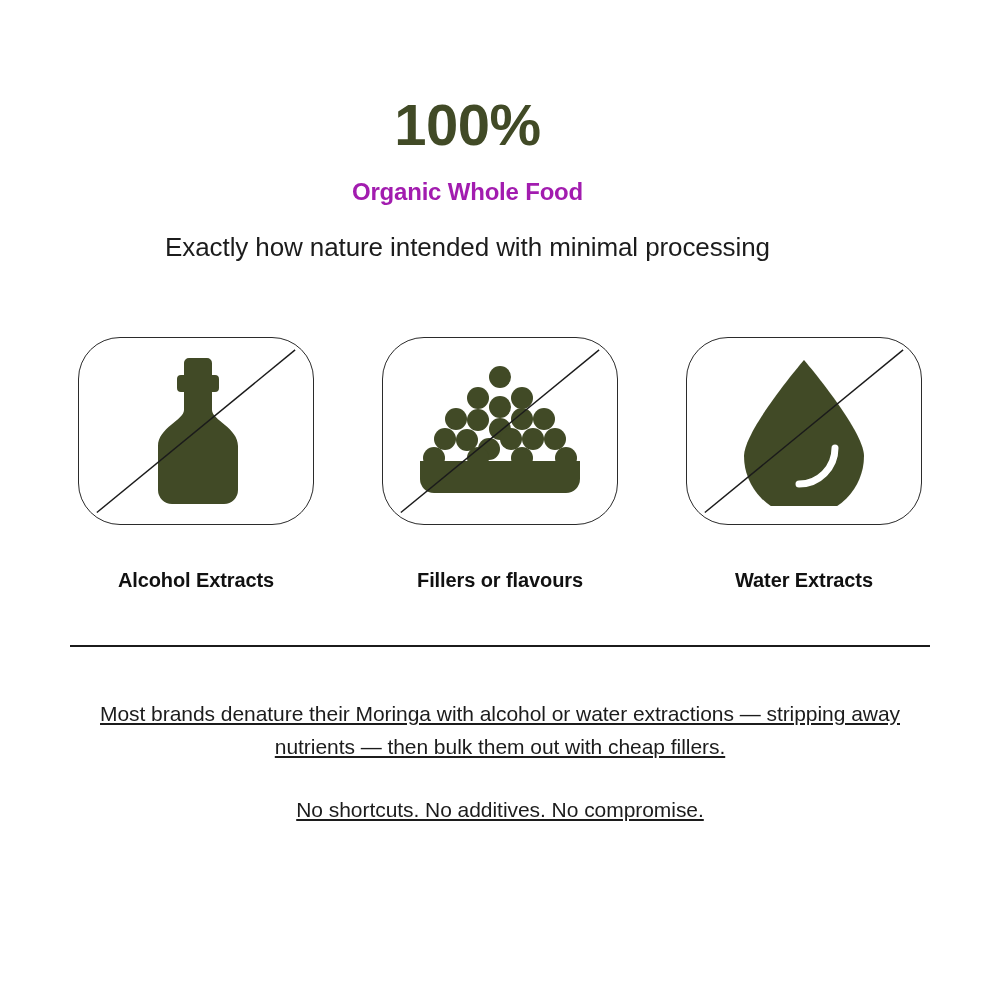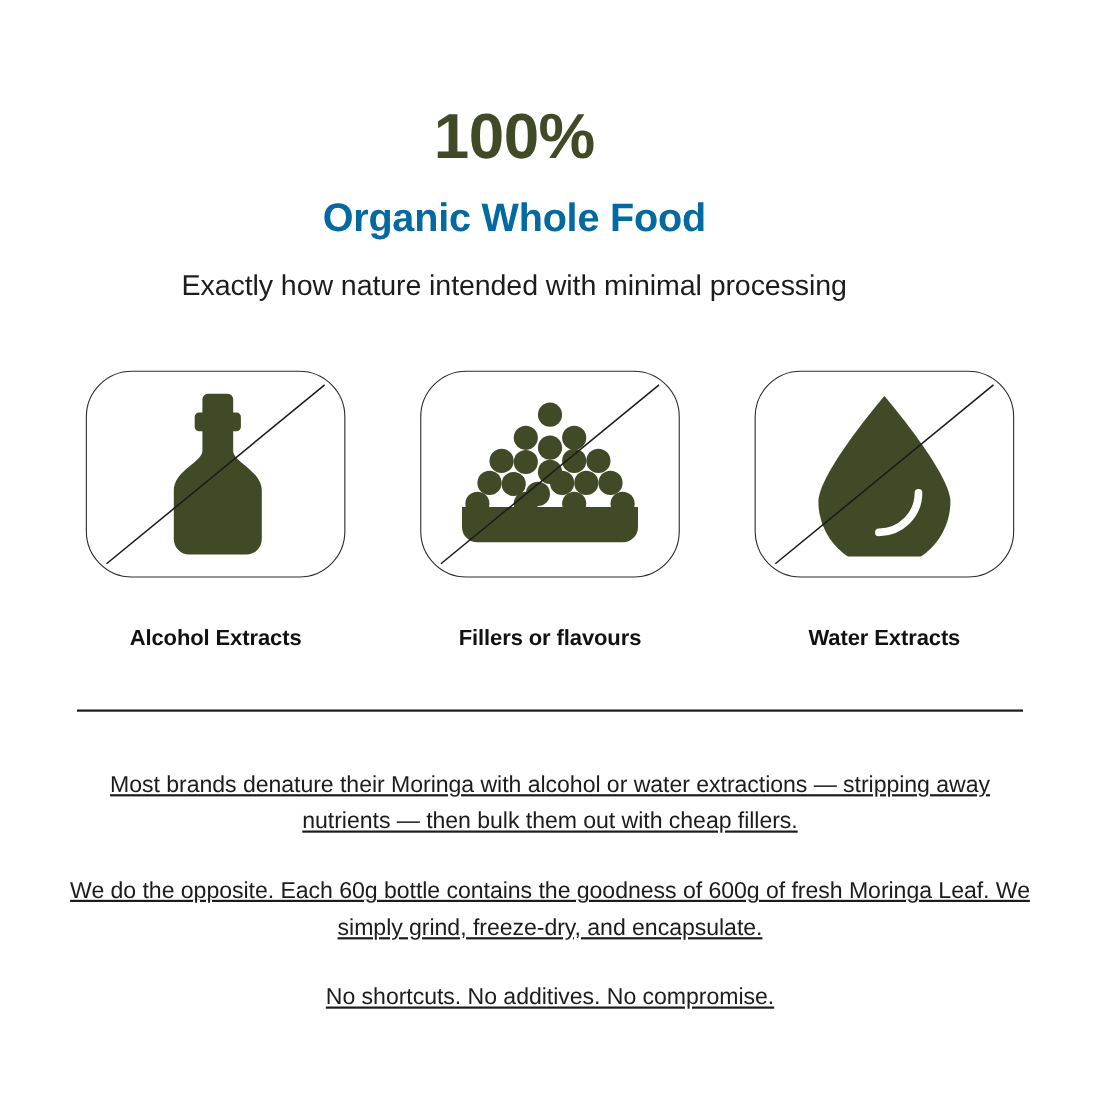--- a/index.html
+++ b/index.html
@@ -36,23 +36,23 @@
   .headline-100 {
     font-size: 58px;
     font-weight: 700;
     color: #414a26;
     letter-spacing: -0.5px;
     line-height: 1.0;
     margin: 0;
   }
 
   .headline-sub {
-    font-size: 36px;
+    font-size: 24px;
     font-weight: 700;
-    color: #0369a1;
+    color: #a21caf;
     letter-spacing: -0.2px;
     line-height: 1.0;
     margin: 26px 0 0 0;
   }
 
   .headline-tag {
     font-size: 26px;
     font-weight: 400;
     color: #1c1c1c;
     letter-spacing: -0.1px;
@@ -254,17 +254,16 @@
       </div>
       <div class="icon-label">Water Extracts</div>
     </div>
 
   </div>
 
   <div class="divider"></div>
 
   <div class="body-copy">
     <p class="body-para">Most brands denature their Moringa with alcohol or water extractions — stripping away nutrients — then bulk them out with cheap fillers.</p>
-    <p class="body-para">We do the opposite. Each 60g bottle contains the goodness of 600g of fresh Moringa Leaf. We simply grind, freeze-dry, and encapsulate.</p>
     <p class="body-para">No shortcuts. No additives. No compromise.</p>
   </div>
 
 </div>
 
 </body></html>

